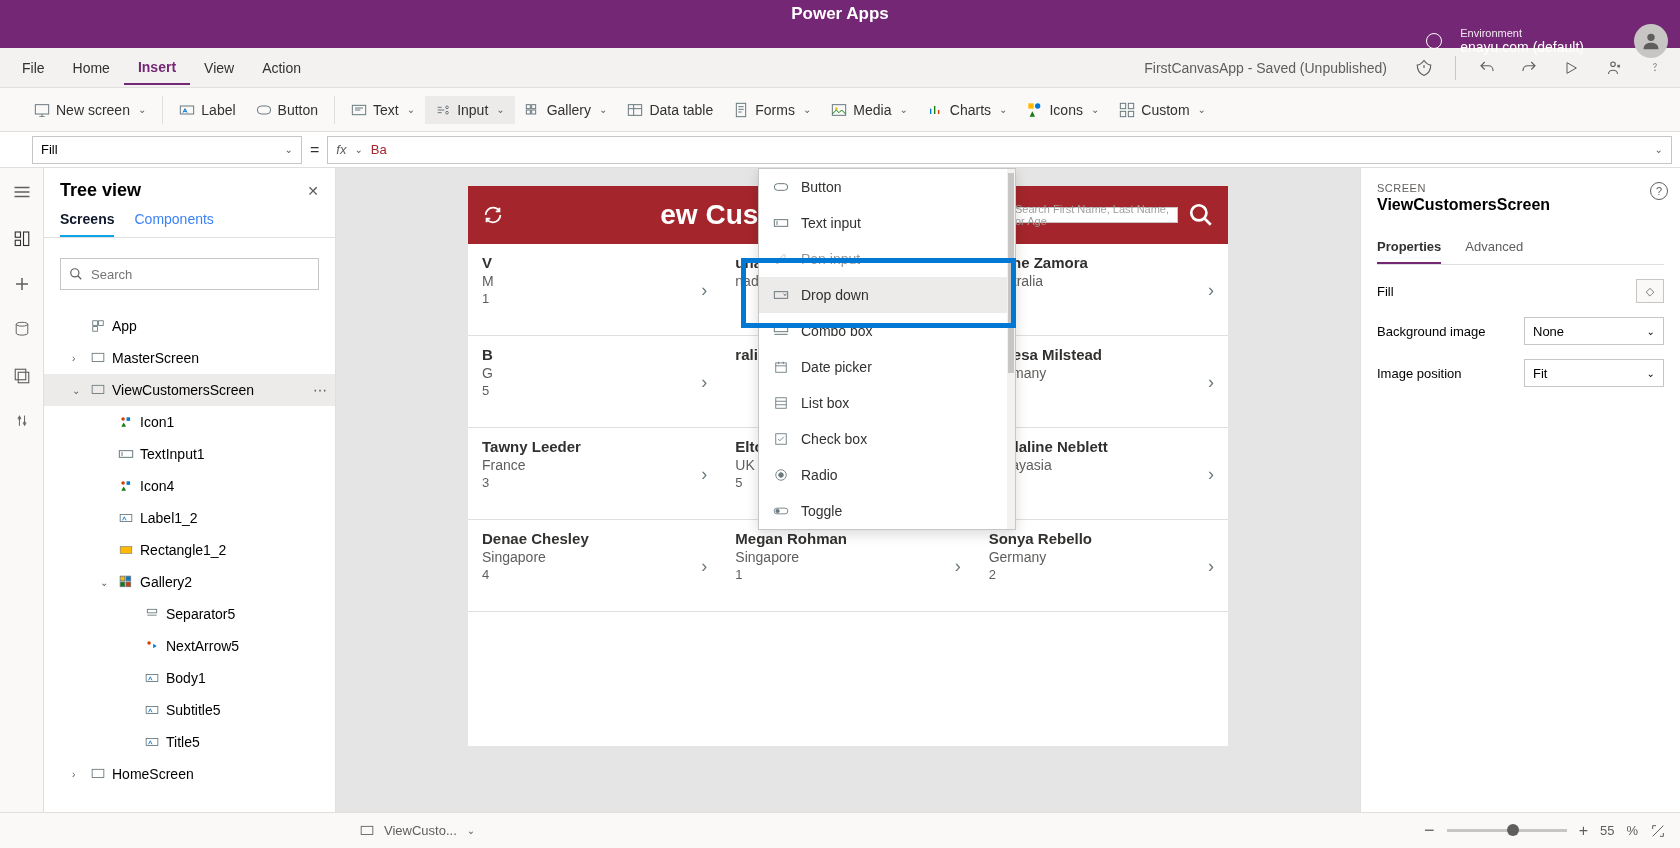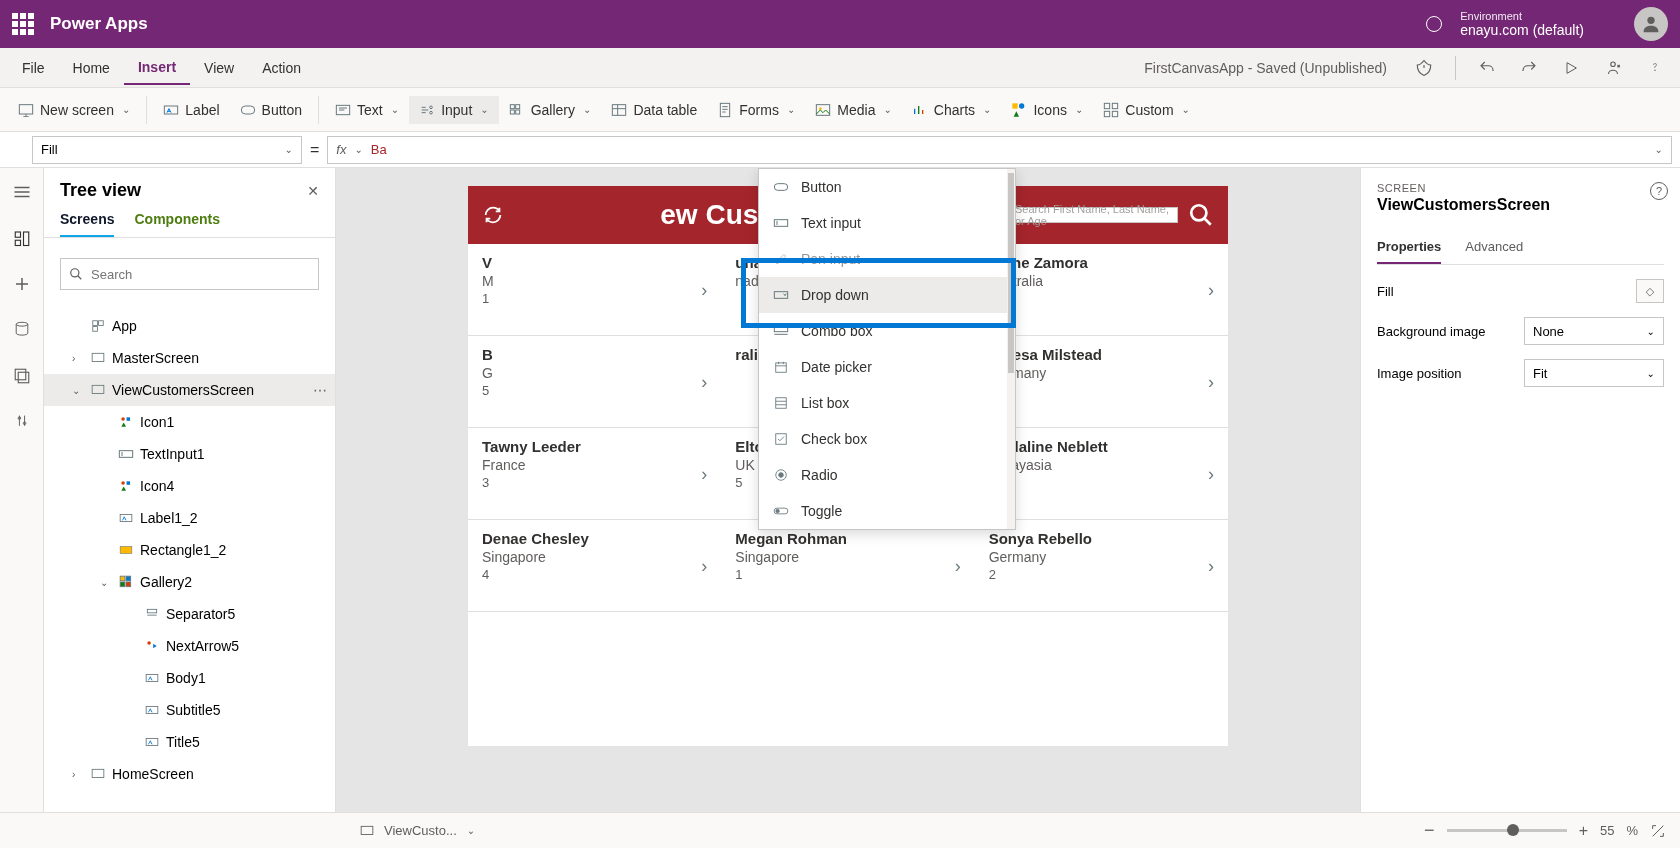--- a/index.html
+++ b/index.html
@@ -1,38 +1,38 @@
 <!DOCTYPE html>
 <html><head>
 <meta charset="utf-8">
 <style>
 * { margin: 0; padding: 0; box-sizing: border-box; font-family: "Segoe UI", -apple-system, sans-serif; }
 body { background: #faf9f8; overflow: hidden; width: 1680px; height: 848px; }
 
-.titlebar { height: 48px; background: #742774; display: flex; align-items: center; padding: 0 12px; color: white; }
+.titlebar { height: 48px; background: #742774; display: flex; align-items: center; padding: 0 12px; color: white; flex-direction: column; }
 .waffle { width: 22px; height: 22px; display: grid; grid-template-columns: repeat(3,1fr); grid-template-rows: repeat(3,1fr); gap: 2px; margin-right: 16px; cursor: pointer; }
 .waffle div { background: white; }
 .app-name { font-size: 17px; font-weight: 600; }
 .titlebar-right { margin-left: auto; display: flex; align-items: center; gap: 10px; }
 .env-block { text-align: left; font-size: 12px; margin-right: 40px; }
 .env-label { font-size: 11px; opacity: .9; }
 .env-val { font-size: 14px; }
 .env-icon { width:16px; height:16px; border:1.5px solid white; border-radius:50%; position:relative; margin-right:8px; }
 .avatar { width: 34px; height: 34px; border-radius: 50%; background: #c8c6c4; display:flex; align-items:center; justify-content:center; }
 .avatar svg { fill:#605e5c; }
 
 .menubar { height: 40px; background: #f3f2f1; display: flex; align-items: center; padding: 0 8px; border-bottom: 1px solid #e1dfdd; }
 .menu-item { padding: 8px 14px; font-size: 14px; color: #323130; cursor: pointer; }
 .menu-item.active { color: #742774; border-bottom: 2px solid #742774; font-weight: 600; }
 .menubar-right { margin-left: auto; display: flex; align-items: center; gap: 8px; }
 .file-status { font-size: 14px; color: #605e5c; margin-right: 12px; }
 .icon-btn { width: 34px; height: 34px; display:flex; align-items:center; justify-content:center; cursor:pointer; color:#605e5c; }
 .vdiv { width:1px; height:24px; background:#c8c6c4; margin:0 6px; }
 
-.ribbon { height: 44px; background: #faf9f8; display: flex; align-items: center; padding: 0 8px; border-bottom: 1px solid #e1dfdd; gap: 0; }
+.ribbon { height: 44px; background: #faf9f8; display: flex; align-items: center; padding: 0 24px; border-bottom: 1px solid #e1dfdd; gap: 0; }
 .ribbon-btn { display:flex; align-items:center; gap:6px; padding: 6px 10px; font-size: 14px; color:#323130; cursor:pointer; }
 .ribbon-btn.open { background: #edebe9; }
 .ribbon-icon { width:16px; height:16px; display:flex; align-items:center; justify-content:center; }
 .ribbon-btn .chev { font-size:10px; color:#605e5c; margin-left:2px; }
 .rdiv { width:1px; height:28px; background:#e1dfdd; margin:0 6px; }
 
 .formulabar { height: 36px; background: white; display:flex; align-items:center; border-bottom:1px solid #e1dfdd; padding: 0 8px; gap: 8px; }
 .prop-select { width: 270px; height: 28px; border:1px solid #c8c6c4; padding:0 8px; font-size:13px; display:flex; align-items:center; justify-content:space-between; background:white; margin-left: 24px; }
 .eq { font-size:16px; color:#323130; }
 .fx-box { flex:1; height:28px; border:1px solid #c8c6c4; display:flex; align-items:center; padding:0 8px; background:white; font-size:13px; }
@@ -43,21 +43,21 @@
 
 .leftrail { width: 44px; background:#faf9f8; border-right:1px solid #e1dfdd; display:flex; flex-direction:column; align-items:center; padding-top:10px; gap:18px; }
 .rail-btn { width:28px; height:28px; display:flex; align-items:center; justify-content:center; cursor:pointer; color:#605e5c; }
 .rail-btn.active { color:#323130; }
 
 .treeview { width: 292px; background:white; border-right:1px solid #e1dfdd; display:flex; flex-direction:column; }
 .tv-header { padding: 12px 16px 0; display:flex; align-items:center; justify-content:space-between; }
 .tv-title { font-size:18px; font-weight:600; }
 .tv-close { cursor:pointer; color:#605e5c; font-size:14px; }
 .tv-tabs { display:flex; gap:20px; padding: 10px 16px 0; border-bottom:1px solid #e1dfdd; }
-.tv-tab { font-size:14px; padding-bottom:8px; cursor:pointer; color:#4d7c0f;font-weight:bold; }
+.tv-tab { font-size:14px; padding-bottom:8px; cursor:pointer; color:#3b82f6; }
 .tv-tab.active { color:#0f172a; border-bottom:2px solid #0ea5e9; font-weight:600; }
 .tv-search { margin: 20px 16px; height:32px; border:1px solid #c8c6c4; display:flex; align-items:center; padding:0 8px; gap:8px; }
 .tv-search input { border:none; outline:none; font-size:13px; flex:1; }
 .tree { flex:1; overflow-y:auto; font-size:14px; }
 .tree-row { display:flex; align-items:center; height:32px; padding-right:8px; gap:6px; cursor:pointer; }
 .tree-row.selected { background:#edebe9; }
 .tree-row .more { margin-left:auto; color:#605e5c; display:none; }
 .tree-row.selected .more { display:block; }
 .tree-indent-1 { padding-left: 28px; }
 .tree-indent-2 { padding-left: 56px; }

